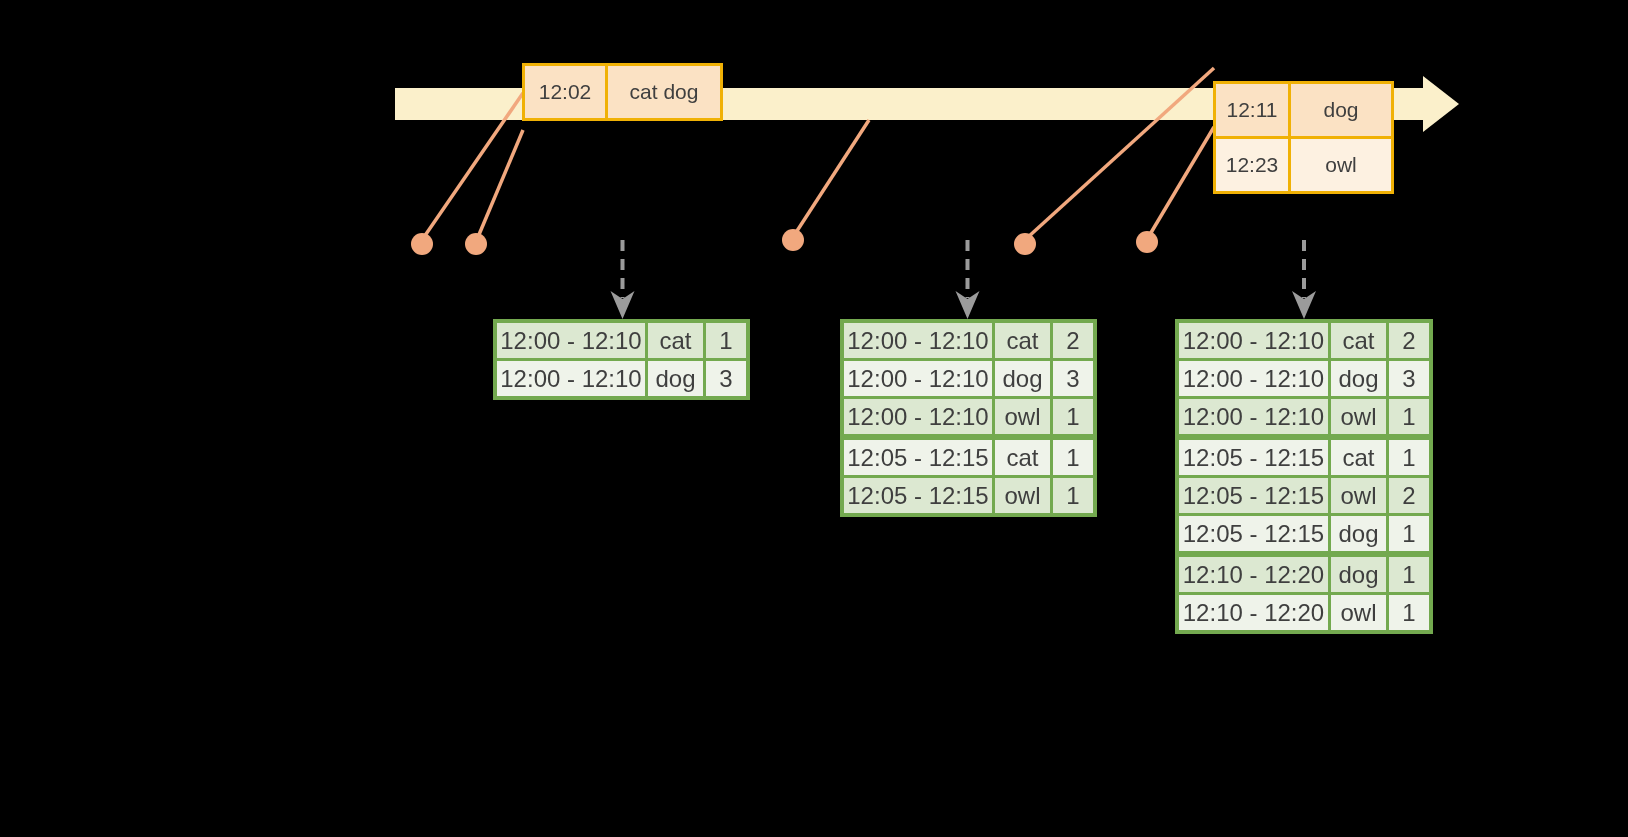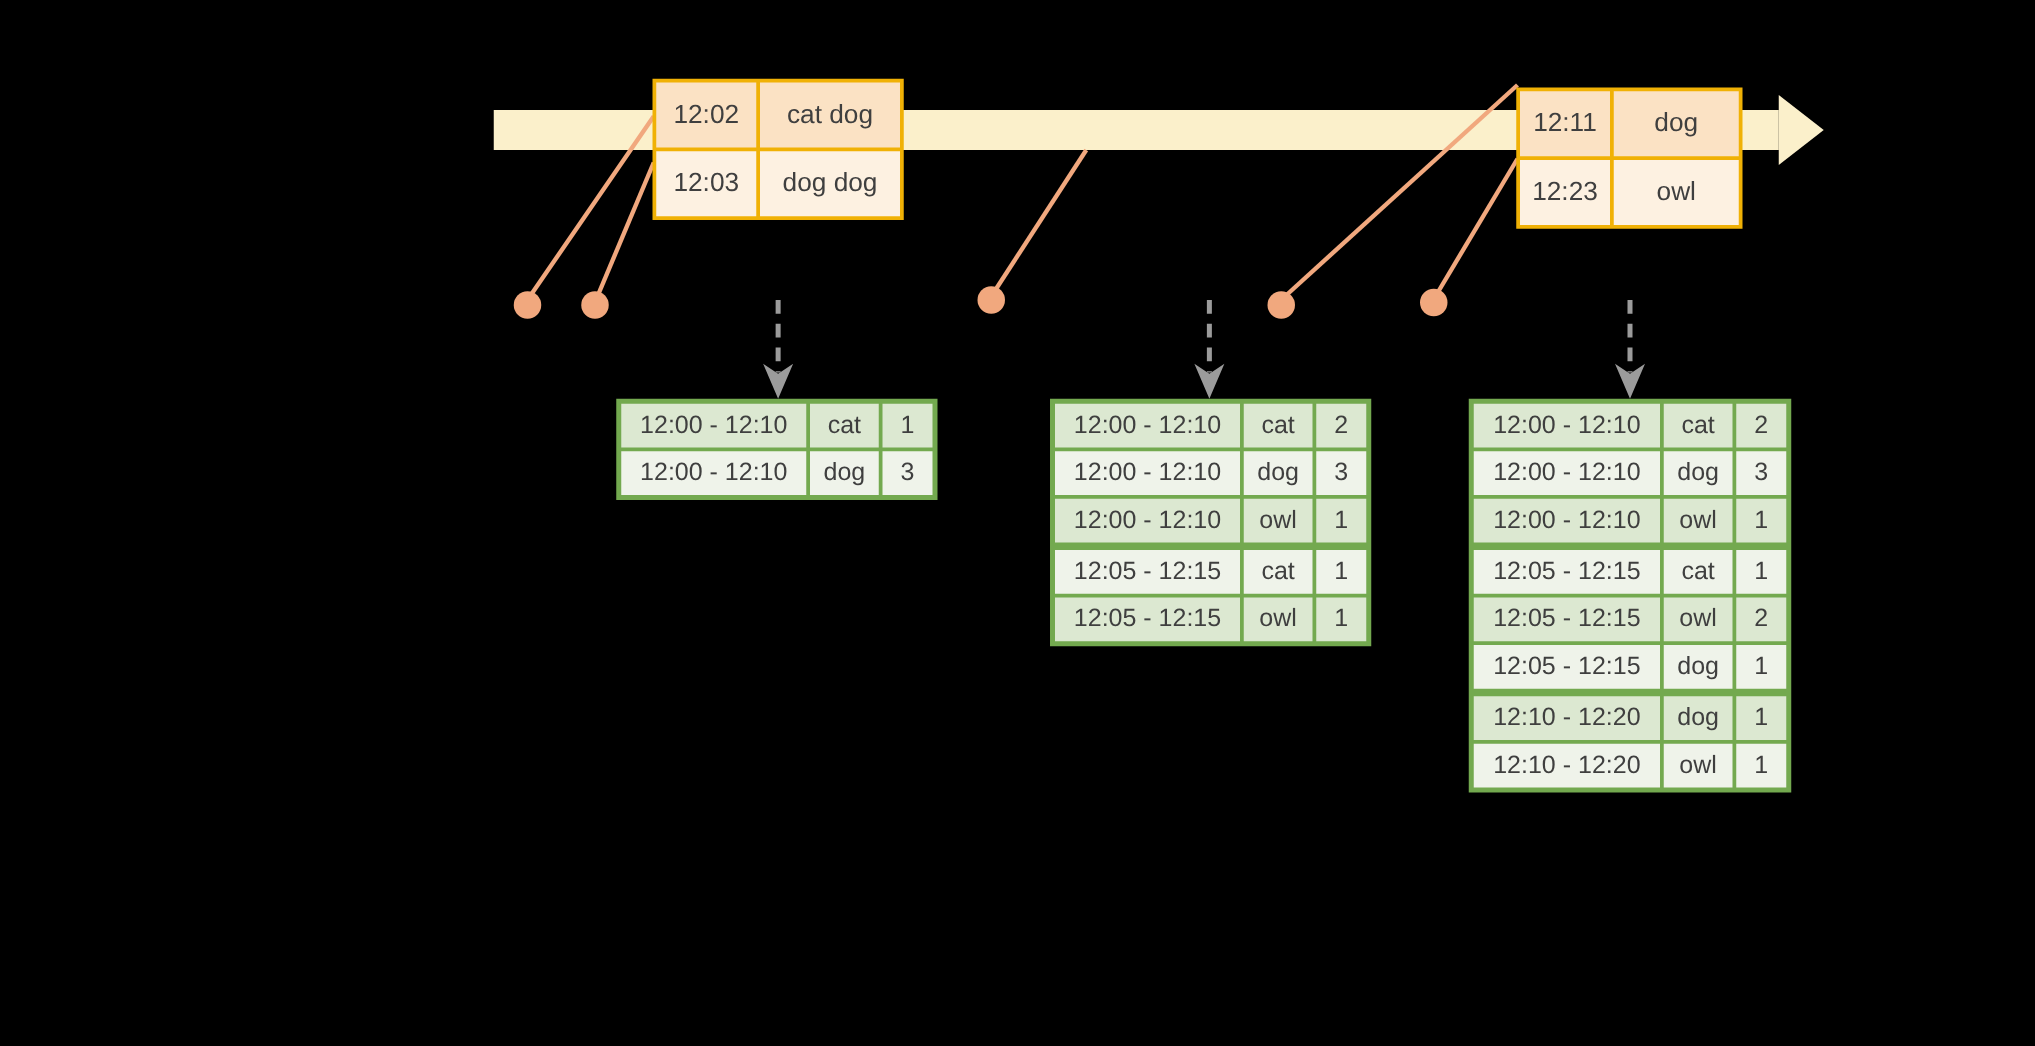--- a/index.html
+++ b/index.html
@@ -35,21 +35,21 @@
   .shade-peach{background:var(--ev-peach);}
   .shade-cream{background:var(--ev-cream);}
   
   .res-table{
     position:absolute;z-index:3;background:var(--res-border);
     padding:4px;display:flex;flex-direction:column;box-sizing:border-box;
   }
   .res-row{display:grid;grid-template-columns:148px 55px 40px;gap:3px;height:35px;margin-top:3px;}
   .res-row:first-child{margin-top:0;}
   .res-row.group-start{margin-top:6px;}
-  .res-table .cell{font-size:20px;}
+  .res-table .cell{font-size:24px;}
   .row-sage{background:var(--res-sage);}
   .row-pale{background:var(--res-pale);}
   .res-t3 .res-row{grid-template-columns:149px 55px 40px;}
 </style>
 </head>
 <body>
 
 <div class="canvas">
 
   <div class="band"></div>
@@ -82,26 +82,22 @@
       <line x1="1304" y1="240" x2="1304" y2="298" stroke="#9B9B9B" stroke-width="4" stroke-dasharray="11 8"></line>
       <path d="M 1292 291 L 1304 299 L 1316 291 L 1304 319 Z" fill="#9B9B9B"></path>
     </g>
   </svg>
 
   <div class="ev-table ev-a" style="left:522px;top:63px;width:201px;">
       <div class="ev-row">
         <div class="cell shade-peach">12:02</div>
         <div class="cell shade-peach">cat dog</div>
       </div>
-      <div class="ev-row">
-        <div class="cell shade-cream">12:03</div>
-        <div class="cell shade-cream">dog dog</div>
-      </div>
     </div>
-  <div class="ev-table ev-c" style="left:1213px;top:70px;width:181px;">
+  <div class="ev-table ev-c" style="left:1213px;top:81px;width:181px;">
       <div class="ev-row">
         <div class="cell shade-peach">12:11</div>
         <div class="cell shade-peach">dog</div>
       </div>
       <div class="ev-row">
         <div class="cell shade-cream">12:23</div>
         <div class="cell shade-cream">owl</div>
       </div>
     </div>
 

